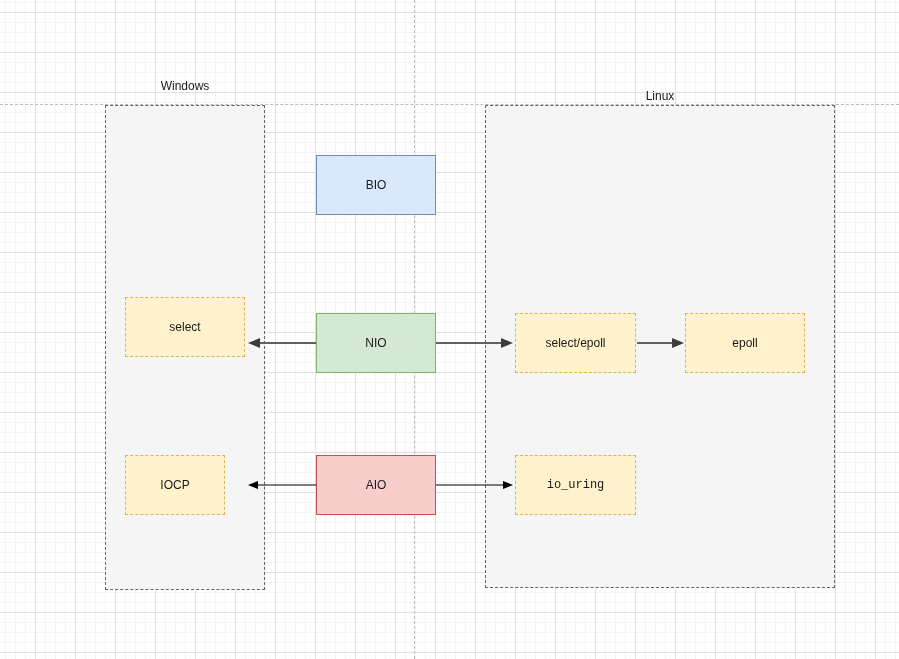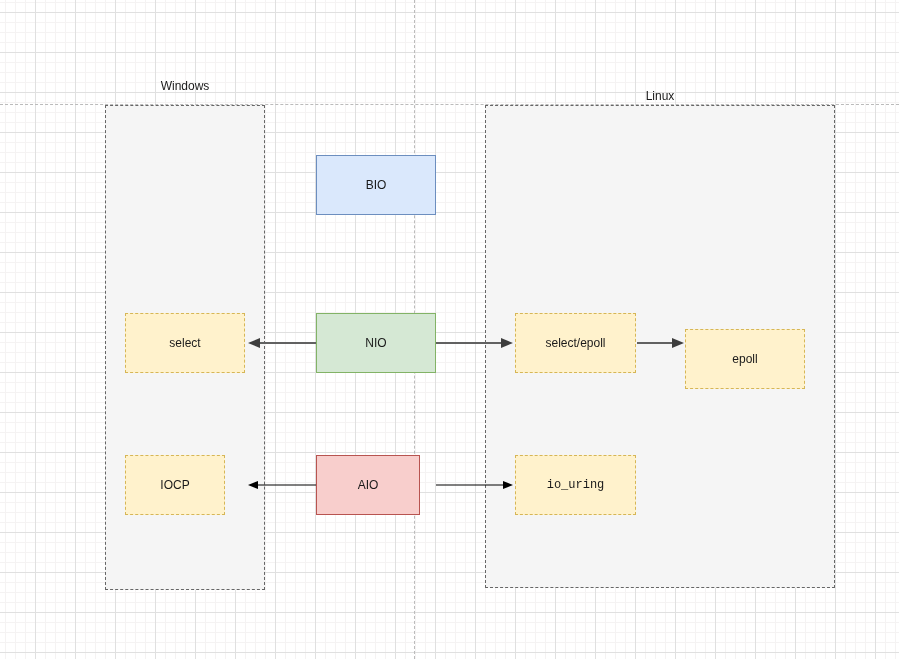--- a/index.html
+++ b/index.html
@@ -93,31 +93,31 @@
         <line x1="436" y1="485" x2="505" y2="485" stroke="#000000" stroke-width="1"></line>
         <polygon points="513,485 503,481 503,489" fill="#000000"></polygon>
       </g>
     </svg>
     <div class="node" style="left: 316px; top: 313px; width: 120px; height: 60px; background-color: rgb(213, 232, 212); border: 1px solid rgb(130, 179, 102);">
       <span class="node-label">NIO</span>
     </div>
     <div class="node" style="left: 316px; top: 155px; width: 120px; height: 60px; background-color: rgb(218, 232, 252); border: 1px solid rgb(108, 142, 191);">
       <span class="node-label">BIO</span>
     </div>
-    <div class="node" style="left: 316px; top: 455px; width: 104px; height: 60px; background-color: rgb(248, 206, 204); border: 1px solid rgb(184, 84, 80);">
+    <div class="node" style="left: 316px; top: 455px; width: 120px; height: 60px; background-color: rgb(248, 206, 204); border: 1px solid rgb(184, 84, 80);">
       <span class="node-label">AIO</span>
     </div>
-    <div class="node" style="left: 125px; top: 313px; width: 120px; height: 60px; background-color: rgb(255, 242, 204); border: 1px dashed rgb(214, 182, 86);">
+    <div class="node" style="left: 125px; top: 297px; width: 120px; height: 60px; background-color: rgb(255, 242, 204); border: 1px dashed rgb(214, 182, 86);">
       <span class="node-label">select</span>
     </div>
     <div class="node" style="left: 125px; top: 455px; width: 100px; height: 60px; background-color: rgb(255, 242, 204); border: 1px dashed rgb(214, 182, 86);">
       <span class="node-label">IOCP</span>
     </div>
     <div class="node" style="left: 515px; top: 313px; width: 121px; height: 60px; background-color: rgb(255, 242, 204); border: 1px dashed rgb(214, 182, 86);">
       <span class="node-label">select/epoll</span>
     </div>
-    <div class="node" style="left: 685px; top: 329px; width: 120px; height: 60px; background-color: rgb(255, 242, 204); border: 1px dashed rgb(214, 182, 86);">
+    <div class="node" style="left: 685px; top: 313px; width: 120px; height: 60px; background-color: rgb(255, 242, 204); border: 1px dashed rgb(214, 182, 86);">
       <span class="node-label">epoll</span>
     </div>
     <div class="node" style="left: 515px; top: 455px; width: 121px; height: 60px; background-color: rgb(255, 242, 204); border: 1px dashed rgb(214, 182, 86); font-family: Liberation Mono, monospace;">
       <span class="node-label">io_uring</span>
     </div>
   </div>
 
 </body></html>

